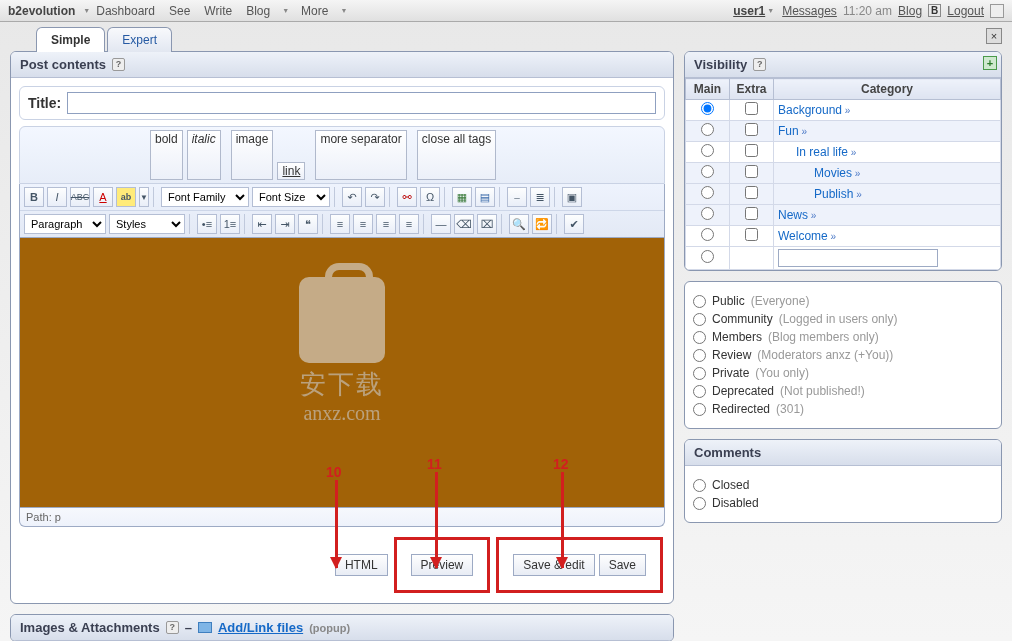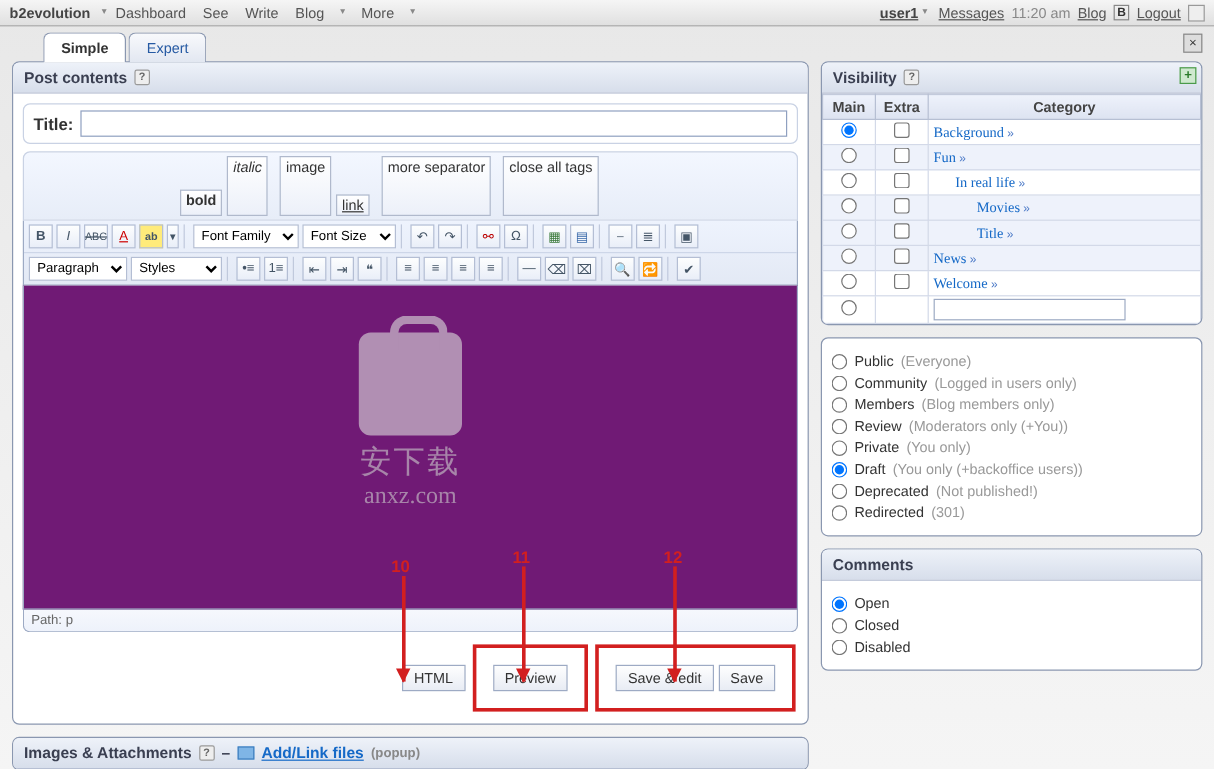--- a/index.html
+++ b/index.html
@@ -32,37 +32,37 @@
 .panel-b { padding: 8px; }
 
 
 .titlerow { display: flex; align-items: center; gap: 6px; border: 1px solid #c9d2e4; border-radius: 6px; padding: 5px 8px; margin-bottom: 6px; background: #fff; }
 .titlerow label { font-weight: bold; font-size: 14px; }
 .titlerow input { flex: 1; height: 22px; border: 1px solid #8fa0c0; padding: 2px 4px; }
 
 
 .qt { display: flex; gap: 4px; justify-content: flex-start; border: 1px solid #c9d2e4; border-top: 1px solid #c9d2e4; border-radius: 6px 6px 0 0; padding: 3px 4px; background: linear-gradient(#f3f7ff, #e7edf8); margin-bottom: 0; padding-left: 130px; }
 .qtbtn { border: 1px solid #b0b9cc; background: linear-gradient(#fff, #ecf0f9); padding: 1px 4px; font-size: 12px; cursor: pointer; color: #333; }
-.qtbtn.bold { font-weight: bold; margin-top: 28px; }
+.qtbtn.bold { font-weight: normal; }
 .qtbtn.ital { font-style: italic; }
 
 
 .mce { border: 1px solid #9daac4; border-top: none; background: linear-gradient(#eef3fd, #e3e9f5); }
 .mce-row { display: flex; align-items: center; gap: 3px; padding: 3px 4px; flex-wrap: wrap; border-bottom: 1px solid #cdd6e8; }
 .mce-row:last-of-type { border-bottom: none; }
 .tbtn { width: 20px; height: 20px; border: 1px solid #b4bed4; background: linear-gradient(#fdfefe, #e9eef8); display: flex; align-items: center; justify-content: center; font-size: 11px; cursor: pointer; color: #456; }
 .sep { width: 4px; height: 20px; border-left: 1px solid #c0c9dc; margin: 0 1px; }
 .sel { height: 20px; border: 1px solid #b4bed4; background: #fff; font-size: 11px; padding: 0 2px; }
 .sel.fam { width: 88px; }
 .sel.siz { width: 78px; }
 .sel.para { width: 82px; }
 .sel.sty { width: 76px; }
 
 
-.editor { border: 1px solid #9daac4; border-top: none; height: 270px; background: #701a75; position: relative; }
+.editor { border: 1px solid #9daac4; border-top: none; height: 270px; background: #a16207; position: relative; }
 .wm { position: absolute; left: 50%; top: 42%; transform: translate(-50%, -50%); opacity: 0.6; text-align: center; color: #bbb; font-family: "Comic Sans MS", cursive; }
 .wm .bag { width: 86px; height: 86px; background: #ddd; border-radius: 10px; margin: 0 auto 4px; position: relative; }
 .wm .bag::before { content: ""; position: absolute; top: -14px; left: 26px; width: 34px; height: 22px; border: 7px solid #ddd; border-bottom: none; border-radius: 14px 14px 0 0; }
 .wm .cn { font-size: 26px; color: #ccc; letter-spacing: 2px; }
 .wm .en { font-size: 20px; color: #ccc; }
 .pathbar { border: 1px solid #9daac4; border-top: none; padding: 3px 6px; background: linear-gradient(#f6f8fd, #eef2fb); color: #666; font-size: 11px; border-radius: 0 0 6px 6px; }
 
 
 .actions { display: flex; justify-content: flex-end; gap: 6px; padding: 10px 2px 2px; align-items: center; }
 .btn { border: 1px solid #9daac4; background: linear-gradient(#fefefe, #e8ecf4); padding: 3px 9px; font-size: 12px; cursor: pointer; color: #333; }
@@ -74,21 +74,21 @@
 .folder-ic.open { background: #7fb5e6; border-color: #3f7fbf; }
 .addlink { color: #1569c7; font-weight: bold; text-decoration: underline; cursor: pointer; }
 .pp { color: #888; font-size: 11px; }
 
 
 .cat-tbl { width: 100%; border-collapse: collapse; font-size: 12px; }
 .cat-tbl th { background: linear-gradient(#eef2fb, #dde3f1); border: 1px solid #b6bfd3; padding: 3px 4px; font-weight: bold; color: #444; }
 .cat-tbl td { border: 1px solid #d3d9e8; padding: 2px 4px; }
 .cat-tbl tr.band td { background: #eef2fb; }
 .cat-tbl td.c { text-align: center; width: 44px; }
-.cat-tbl a.cat { color: #1569c7; text-decoration: none; font-family: Liberation Serif, serif; }
+.cat-tbl a.cat { color: #1569c7; text-decoration: none; }
 .ar { color: #4a78c6; font-size: 10px; }
 .ind1 { padding-left: 18px; display: inline-block; }
 .ind2 { padding-left: 36px; display: inline-block; }
 .newcat { width: 160px; border: 1px solid #9daac4; height: 18px; }
 .addic { position: absolute; right: 4px; top: 4px; width: 14px; height: 14px; border: 1px solid #4a9a4a; background: #cfe9cf; color: #2a7a2a; font-size: 11px; text-align: center; line-height: 12px; }
 
 
 .vis { list-style: none; padding: 2px 0; }
 .vis li { padding: 2px 0; display: flex; align-items: center; gap: 6px; }
 .vis .hint { color: #999; }
@@ -283,21 +283,21 @@
               <td><span class="ind1"><a href="#" class="cat">In real life</a><span class="ar">  »</span></span></td>
             </tr>
             <tr class="band">
               <td class="c"><input type="radio" name="maincat" style=""></td>
               <td class="c"><input type="checkbox" style=""></td>
               <td><span class="ind2"><a href="#" class="cat">Movies</a><span class="ar">  »</span></span></td>
             </tr>
             <tr class="band">
               <td class="c"><input type="radio" name="maincat" style=""></td>
               <td class="c"><input type="checkbox" style=""></td>
-              <td><span class="ind2"><a href="#" class="cat">Title</a><span class="ar">  »</span></span></td>
+              <td><span class="ind2"><a href="#" class="cat">Publish</a><span class="ar">  »</span></span></td>
             </tr>
             <tr class="band">
               <td class="c"><input type="radio" name="maincat" style=""></td>
               <td class="c"><input type="checkbox" style=""></td>
               <td><span class=""><a href="#" class="cat">News</a><span class="ar">  »</span></span></td>
             </tr>
             <tr>
               <td class="c"><input type="radio" name="maincat" style=""></td>
               <td class="c"><input type="checkbox" style=""></td>
               <td><span class=""><a href="#" class="cat">Welcome</a><span class="ar">  »</span></span></td>
@@ -325,31 +325,26 @@
               <span class="hint"> (Logged in users only)</span>
             </li>
             <li>
               <input type="radio" name="vis" style="">
               <span>Members</span>
               <span class="hint"> (Blog members only)</span>
             </li>
             <li>
               <input type="radio" name="vis" style="">
               <span>Review</span>
-              <span class="hint"> (Moderators only (+You))</span>
+              <span class="hint"> (Moderators anxz (+You))</span>
             </li>
             <li>
               <input type="radio" name="vis" style="">
               <span>Private</span>
               <span class="hint"> (You only)</span>
-            </li>
-            <li>
-              <input type="radio" name="vis" checked="" style="">
-              <span>Draft</span>
-              <span class="hint"> (You only (+backoffice users))</span>
             </li>
             <li>
               <input type="radio" name="vis" style="">
               <span>Deprecated</span>
               <span class="hint"> (Not published!)</span>
             </li>
             <li>
               <input type="radio" name="vis" style="">
               <span>Redirected</span>
               <span class="hint"> (301)</span>
@@ -357,24 +352,20 @@
           </ul>
         </div>
     </div>
 
     <div class="panel">
       <div class="panel-h">
           <span>Comments</span>
         </div>
       <div class="panel-b">
           <ul class="vis" id="com-list">
-            <li>
-              <input type="radio" name="com" checked="" style="">
-              <span>Open</span>
-            </li>
             <li>
               <input type="radio" name="com" style="">
               <span>Closed</span>
             </li>
             <li>
               <input type="radio" name="com" style="">
               <span>Disabled</span>
             </li>
           </ul>
         </div>

